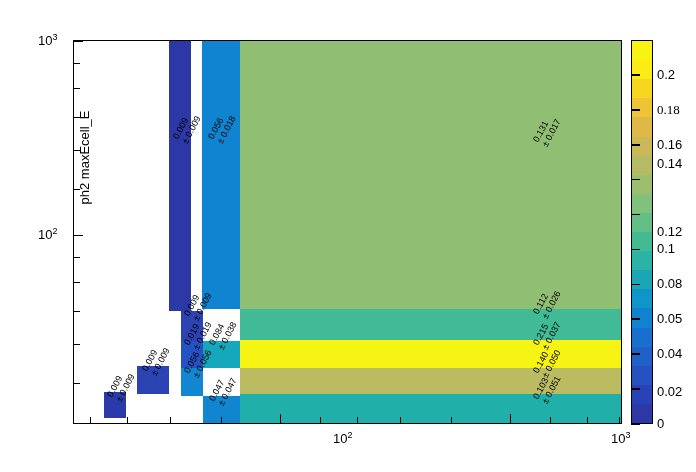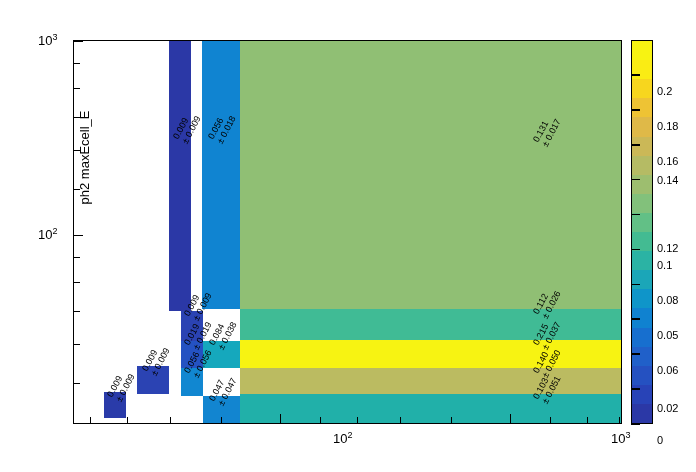--- a/index.html
+++ b/index.html
@@ -49,21 +49,21 @@
     font-size:13px;color:#000;white-space:nowrap;
   }
 
   
   .palette{
     position:absolute;left:631px;top:40px;width:22px;height:384px;
     border:1px solid #000;box-sizing:border-box;overflow:hidden;
   }
   .pseg{position:absolute;left:0;width:100%;}
   .ptick{position:absolute;left:631px;width:9px;height:1.6px;background:#000;}
-  .plabel{position:absolute;left:657px;font-size:11px;color:#000;white-space:nowrap;margin-top:18px;}
+  .plabel{position:absolute;left:657px;font-size:13px;color:#000;white-space:nowrap;}
 </style>
 </head>
 <body>
 
 <div id="root">
 
 
   <div class="frame">
 
     <div class="cell" style="left:166px;top:0px;width:383px;height:268px;background:#90bf74;"></div>
@@ -222,32 +222,32 @@
       <div class="pseg" style="bottom: 324.7px; height: 19.7px; background: rgb(247, 214, 30);"></div>
       <div class="pseg" style="bottom: 343.8px; height: 19.7px; background: rgb(250, 236, 20);"></div>
       <div class="pseg" style="bottom: 362.9px; height: 19.7px; background: rgb(247, 243, 18);"></div>
     </div>
   <div id="palette-ticks">
       <div class="ptick" style="top: 423.2px;"></div>
       <div class="plabel" style="top: 416px;">0</div>
       <div class="ptick" style="top: 388.291px;"></div>
       <div class="plabel" style="top: 384px;">0.02</div>
       <div class="ptick" style="top: 353.382px;"></div>
-      <div class="plabel" style="top: 346.182px;">0.06</div>
+      <div class="plabel" style="top: 346.182px;">0.04</div>
       <div class="ptick" style="top: 318.473px;"></div>
       <div class="plabel" style="top: 311.273px;">0.05</div>
       <div class="ptick" style="top: 283.564px;"></div>
       <div class="plabel" style="top: 276.364px;">0.08</div>
       <div class="ptick" style="top: 248.655px;"></div>
       <div class="plabel" style="top: 241.455px;">0.1</div>
       <div class="ptick" style="top: 213.745px;"></div>
       <div class="plabel" style="top: 224px;">0.12</div>
       <div class="ptick" style="top: 178.836px;"></div>
       <div class="plabel" style="top: 156px;">0.14</div>
       <div class="ptick" style="top: 143.927px;"></div>
       <div class="plabel" style="top: 136.727px;">0.16</div>
       <div class="ptick" style="top: 109.018px;"></div>
-      <div class="plabel" style="top: 101.818px;">0.18</div>
+      <div class="plabel" style="top: 101.818px; font-family: Liberation Serif, serif;">0.18</div>
       <div class="ptick" style="top: 74.1091px;"></div>
       <div class="plabel" style="top: 66.9091px;">0.2</div>
     </div>
 
 </div>
 
 </body></html>

